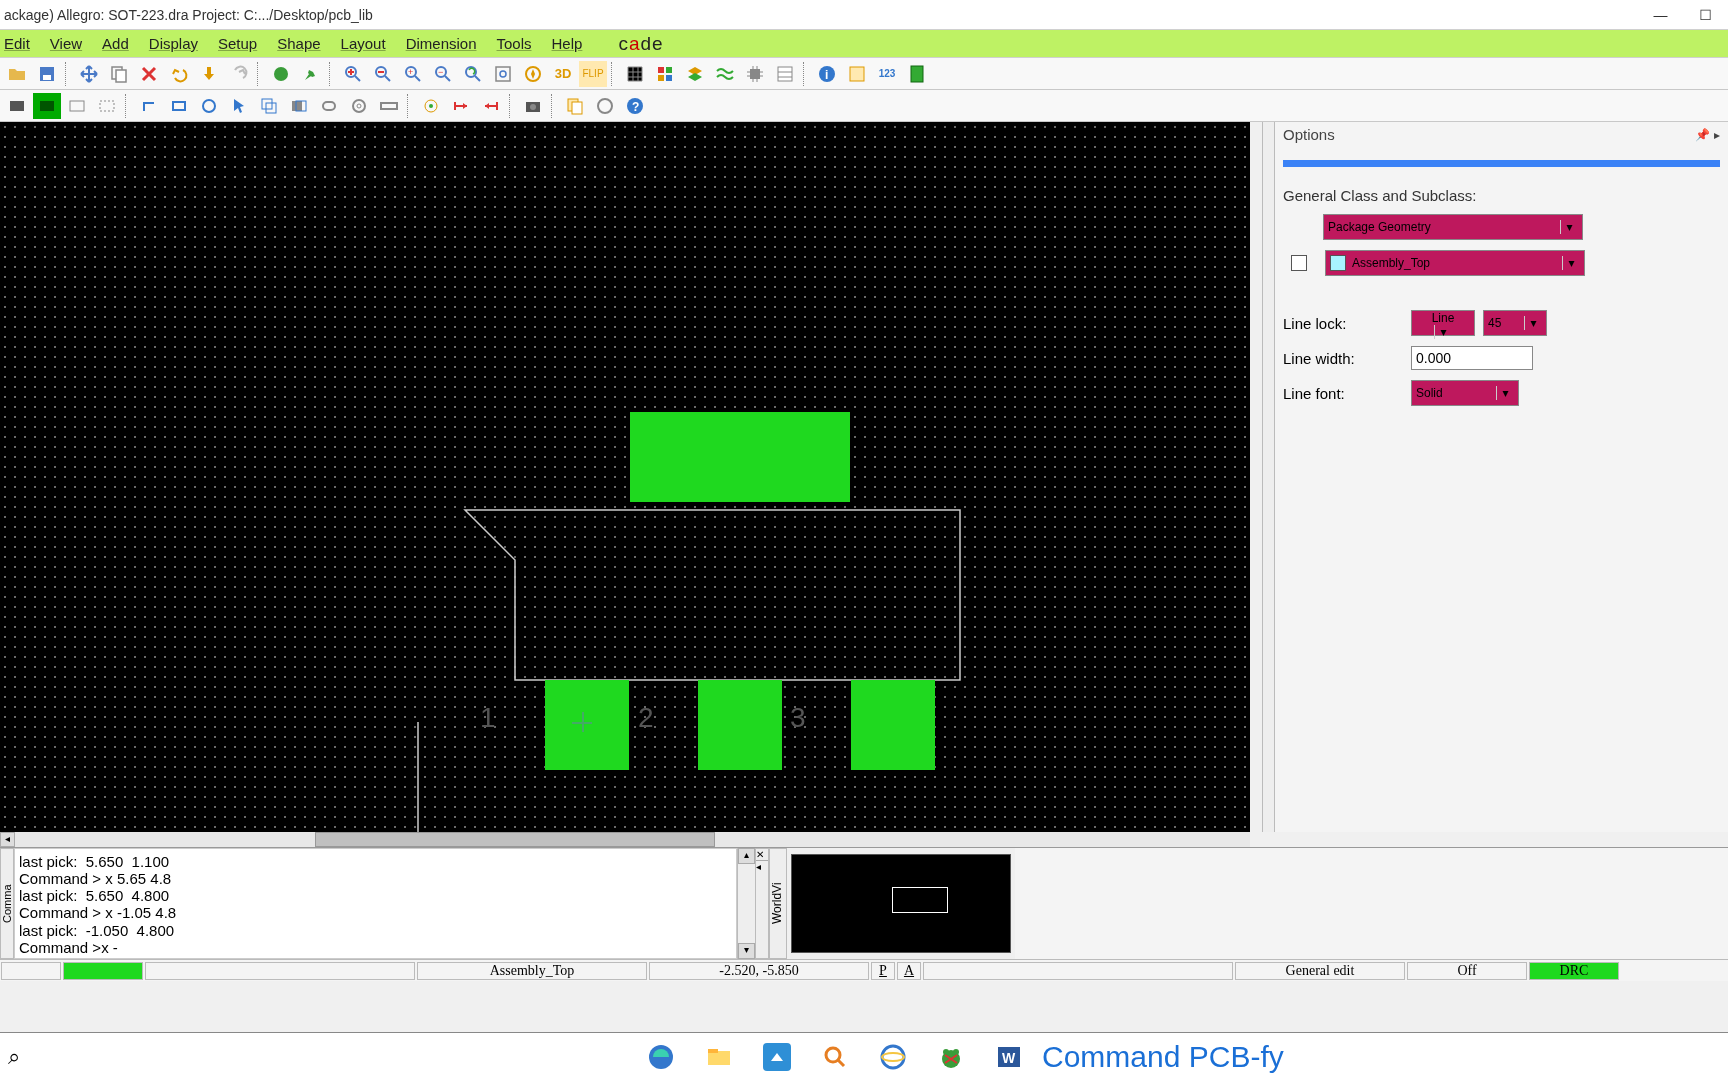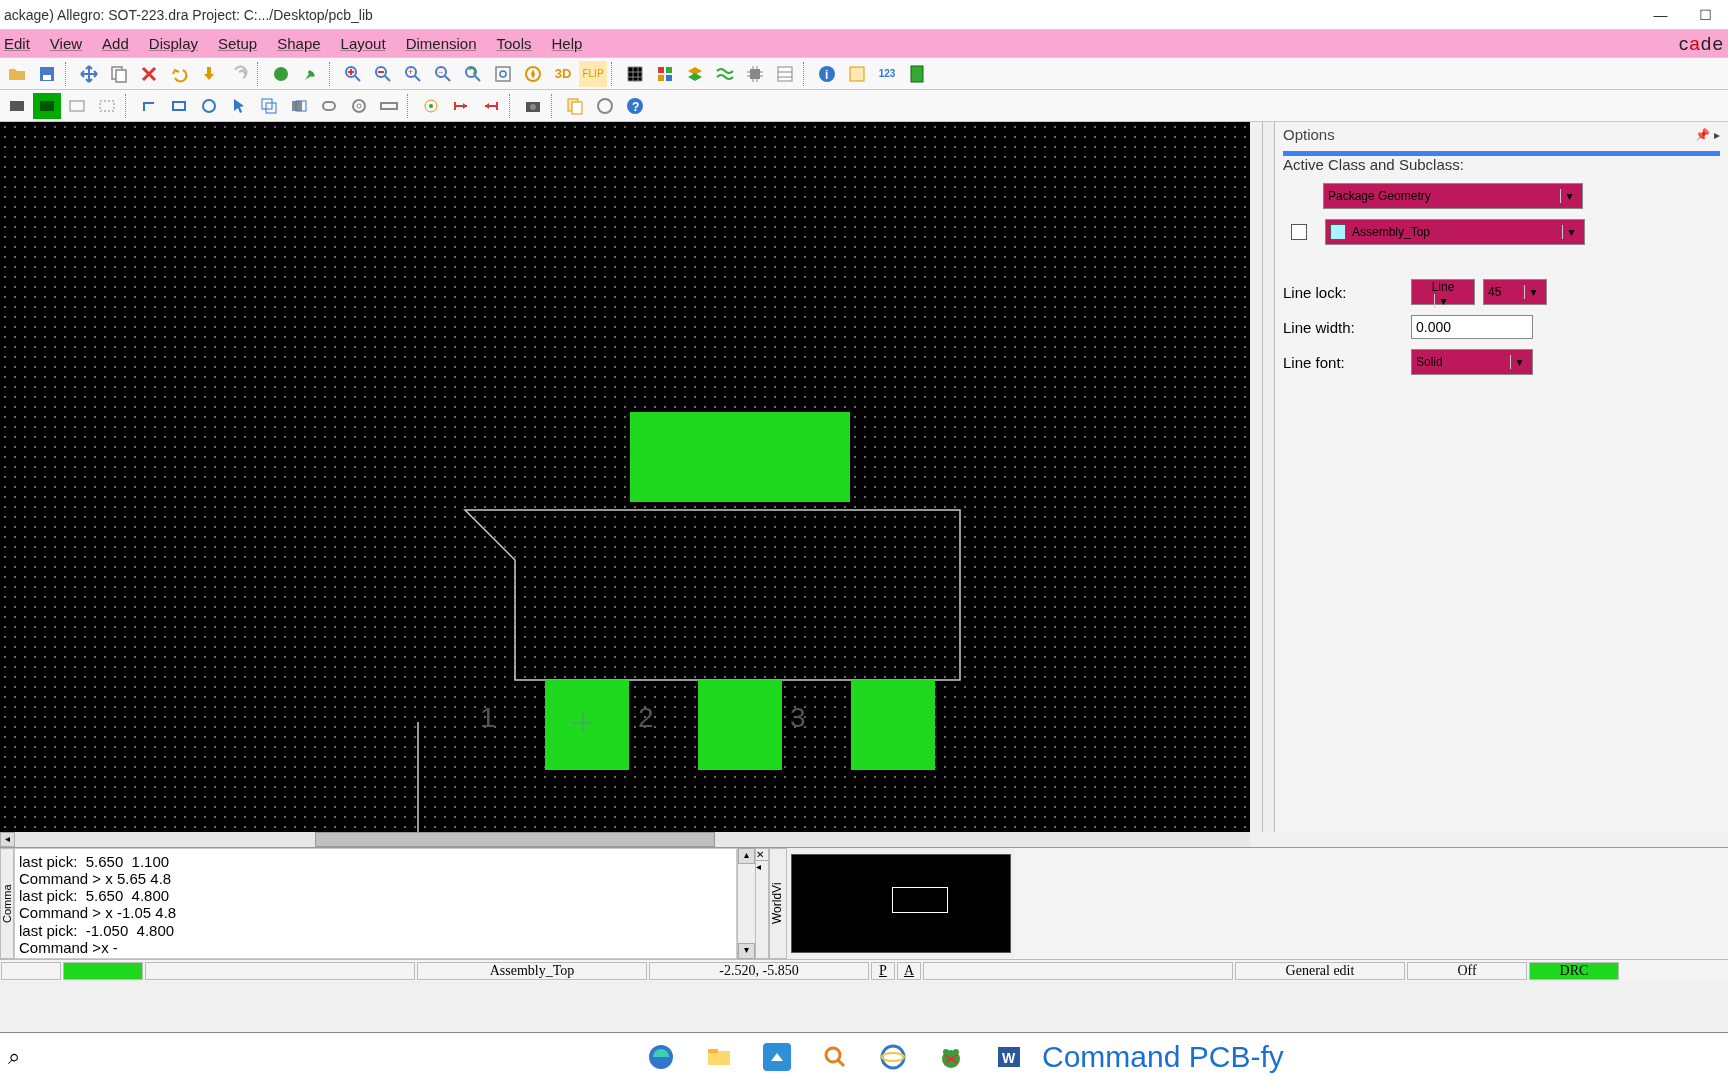--- a/index.html
+++ b/index.html
@@ -3,21 +3,21 @@
 <meta charset="utf-8">
 <style>
 * { box-sizing: border-box; margin: 0; padding: 0; font-family: "Segoe UI", Tahoma, sans-serif; }
 body { width: 1728px; height: 1080px; background: #f0f0f0; overflow: hidden; position: relative; }
 
 .titlebar { height: 30px; background: #fff; display: flex; align-items: center; border-bottom: 1px solid #d0d0d0; font-size: 14px; color: #333; padding-left: 4px; }
 .titlebar .title-text { flex: 1; }
 .win-controls { display: flex; }
 .win-controls div { width: 45px; height: 30px; display: flex; align-items: center; justify-content: center; }
 
-.menubar { height: 28px; background: #f9a8d4; display: flex; align-items: center; padding: 0 2px; border-bottom: 1px solid #d0d0d0; font-size: 15px; justify-content: space-between; gap: 36px;}
+.menubar { height: 28px; background: #bef264; display: flex; align-items: center; padding: 0 2px; border-bottom: 1px solid #d0d0d0; font-size: 15px;  gap: 36px;}
 .menubar .menus { display: flex; gap: 20px; padding-left: 2px;}
 .menubar .menus span { text-decoration: underline; text-decoration-color: rgba(0,0,0,0.3); color: #222; }
 .brand { font-family: Georgia, serif; font-size: 19px; letter-spacing: 1px; color: #222; padding-right: 2px;}
 .brand .a-accent { color: #c00; }
 
 .toolbar-row { height: 32px; background: #f8f8f8; display: flex; align-items: center; border-bottom: 1px solid #c8c8c8; padding-left: 2px; }
 .tbtn { width: 28px; height: 26px; display: flex; align-items: center; justify-content: center; margin: 0 1px; font-size: 16px; }
 .sep { width: 6px; height: 24px; border-left: 1px dotted #888; margin: 0 3px; }
 
 .main-area { display: flex; height: 710px; }
@@ -26,21 +26,21 @@
 .canvas .dots { position:absolute; inset:0; background-image: radial-gradient(#6a6a6a 0.8px, transparent 0.8px); background-size: 10px 10px; }
 .pad { position: absolute; background: #1fd91f; }
 .pin-label { position:absolute; color:#555; font-size:28px; font-family: sans-serif; }
 .cross-h { position:absolute; background:#4a6; height:2px; width:20px;}
 .cross-v { position:absolute; background:#4a6; width:2px; height:20px;}
 
 .hscroll { height: 15px; width: 1250px; background:#e8e8e8; display:flex; }
 .hscroll .thumb { background:#c0c0c0; border:1px solid #999; }
 
 .options-panel { flex: 1; background: #f4f4f4; border-left: 1px solid #bbb; padding: 4px 8px; font-size: 15px; }
-.options-panel .hdr { display:flex; justify-content:space-between; align-items:center; color:#444; border-bottom:5px solid #3b82f6; padding-bottom:8px; margin-bottom:0; font-size: 15px;}
+.options-panel .hdr { display:flex; justify-content:space-between; align-items:center; color:#444; border-bottom:7px solid #3b82f6; padding-bottom:17px; margin-bottom:20px; font-size: 15px;}
 .options-panel .lbl { color:#333; margin-bottom:10px; display:block; }
 .sel { background:#be185d; border:1px solid #888; height:26px; padding:0 4px; font-size:12px; display:flex; align-items:center; justify-content:space-between; }
 .sel .arrow { width:18px; text-align:center; border-left:1px solid #ccc; }
 .row { display:flex; align-items:center; margin-bottom:10px; gap:8px; }
 .row .label { width:120px; }
 .txt { background:#fff; border:1px solid #888; height:24px; padding:0 4px; font-size:14px; }
 .color-sw { width:16px; height:16px; border:1px solid #555; display:inline-block; }
 
 .cmd-area { display:flex; height: 112px; border-top: 1px solid #999;}
 .cmd-log { flex:1; background:#fff; font-family: Consolas, monospace; font-size:15px; padding:2px 4px; display:flex; flex-direction:column; justify-content:flex-end; line-height:1.15; border:1px solid #ccc; position:relative;}
@@ -398,21 +398,21 @@
     </div>
   </div>
 
   <div style="width:12px;background:#eee;border-left:1px solid #bbb;"></div>
 
   <div class="options-panel">
     <div class="hdr">
       <span>Options</span>
       <span style="font-size:12px;">📌 ▸</span>
     </div>
-    <span class="lbl">Active Class and Subclass:</span>
+    <span class="lbl">General Class and Subclass:</span>
 
     <div class="row" style="margin-left:40px;">
       <div class="sel" style="width:260px;">
         <span>Package Geometry</span>
           <span class="arrow">▾</span>
       </div>
     </div>
     <div class="row" style="margin-left:8px;">
       <span class="color-sw" style="background:#fff;margin-right:10px;"></span>
       <div class="sel" style="width:260px;">
@@ -436,21 +436,21 @@
         <span>45</span>
           <span class="arrow">▾</span>
       </div>
     </div>
     <div class="row">
       <span class="label">Line width:</span>
       <input class="txt" style="width: 122px;" value="0.000">
     </div>
     <div class="row">
       <span class="label">Line font:</span>
-      <div class="sel" style="width:122px;">
+      <div class="sel" style="width:108px;">
         <span>Solid</span>
           <span class="arrow">▾</span>
       </div>
     </div>
   </div>
 </div>
 
 <div class="hscroll">
   <div style="width:15px;background:#ddd;border:1px solid #aaa;text-align:center;font-size:10px;">◂</div>
   <div class="thumb" style="margin-left:300px;width:400px;"></div>

